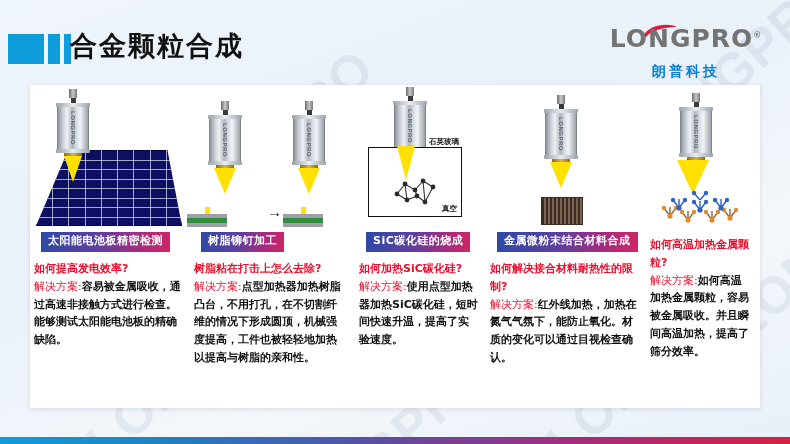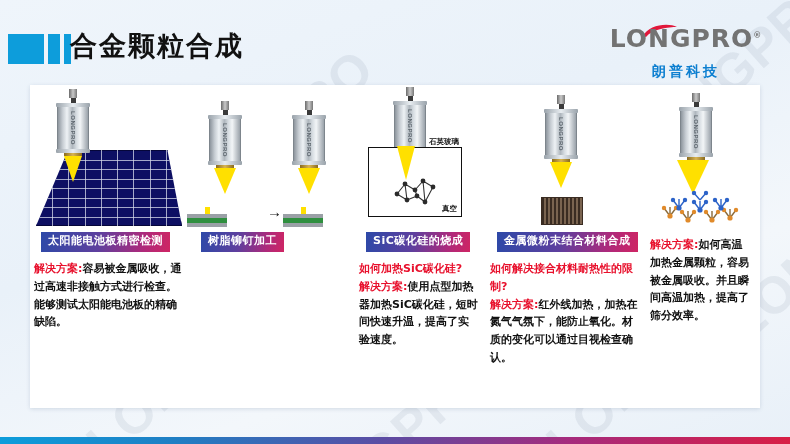--- a/index.html
+++ b/index.html
@@ -75,21 +75,21 @@
     font-family:"DejaVu Sans","Liberation Sans",sans-serif;
     line-height:1.1;
   }
   .body-text{
     padding:6px 8px 0 4px;
     font-size:11px;line-height:1.62;color:#111;
     font-family:"DejaVu Sans","Liberation Sans",sans-serif;
     font-weight:600;
   }
   .q{color:#e8102c;display:block;font-weight:700;}
-  .sol-lbl{color:#e8102c;font-weight:700;}
+  .sol-lbl{color:#e8102c;font-weight:400;}
   .ans{color:#111;}
 
   
   .heater{position:absolute;}
   .h-cap{width:8px;height:9px;background:linear-gradient(90deg,#6a6a6a,#c9c9c9,#777);margin:0 auto;}
   .h-stem{width:5px;height:5px;background:#3a3a3a;margin:0 auto;}
   .h-ringtop{width:34px;height:4px;background:linear-gradient(90deg,#9aa3ab,#e7ecf0,#9aa3ab);margin:0 auto;border-radius:1px;}
   .h-body{
     width:30px;height:42px;margin:0 auto;
     background:linear-gradient(90deg,#8e969e 0%,#c8ced4 16%,#eef2f5 30%,#aeb6bd 48%,#d8dee3 62%,#f2f5f7 74%,#9aa2aa 100%);
@@ -216,20 +216,21 @@
             </div>
             <div class="h-ringbot"></div>
             <div class="h-lens"></div>
             <div class="beam narrow"></div>
           </div>
         </div>
         <div class="badge-wrap">
           <span class="badge">太阳能电池板精密检测</span>
         </div>
         <div class="body-text">
+          <span class="q">如何提高发电效率?</span>
           <span class="sol-lbl">解决方案:</span><span class="ans">容易被金属吸收，通过高速非接触方式进行检查。能够测试太阳能电池板的精确缺陷。</span>
         </div>
       </div>
 
       <div class="col c2">
         <div class="illus">
           <div class="heater" style="left:18px;top:16px;">
             <div class="h-cap"></div>
             <div class="h-stem"></div>
             <div class="h-ringtop"></div>
@@ -262,20 +263,24 @@
           </div>
           <div class="piece" style="left:93px;top:122px;">
             <div class="pin"></div>
             <div class="top"></div>
             <div class="grn"></div>
             <div class="bot"></div>
           </div>
         </div>
         <div class="badge-wrap">
           <span class="badge">树脂铆钉加工</span>
+        </div>
+        <div class="body-text">
+          <span class="q">树脂粘在打击上怎么去除?</span>
+          <span class="sol-lbl">解决方案:</span><span class="ans">点型加热器加热树脂凸台，不用打孔，在不切割纤维的情况下形成圆顶，机械强度提高，工件也被轻轻地加热以提高与树脂的亲和性。</span>
         </div>
       </div>
 
       <div class="col c4">
         <div class="illus">
           <div class="heater" style="left:38px;top:2px;">
             <div class="h-cap"></div>
             <div class="h-stem"></div>
             <div class="h-ringtop"></div>
             <div class="h-body">
@@ -389,20 +394,21 @@
               <circle cx="40" cy="12" r="2.2"></circle>
                 <circle cx="52" cy="12" r="2.2"></circle>
               <circle cx="61" cy="10" r="2.2"></circle>
                 <circle cx="73" cy="10" r="2.2"></circle>
               <circle cx="40" cy="3" r="2.2"></circle>
                 <circle cx="52" cy="3" r="2.2"></circle>
             </g>
           </svg>
         </div>
         <div class="body-text">
+          <span class="q">如何高温加热金属颗粒?</span>
           <span class="sol-lbl">解决方案:</span><span class="ans">如何高温加热金属颗粒，容易被金属吸收。并且瞬间高温加热，提高了筛分效率。</span>
         </div>
       </div>
 
     </div>
   </div>
 
   <div class="bottom-bar"></div>
 </div>
 

